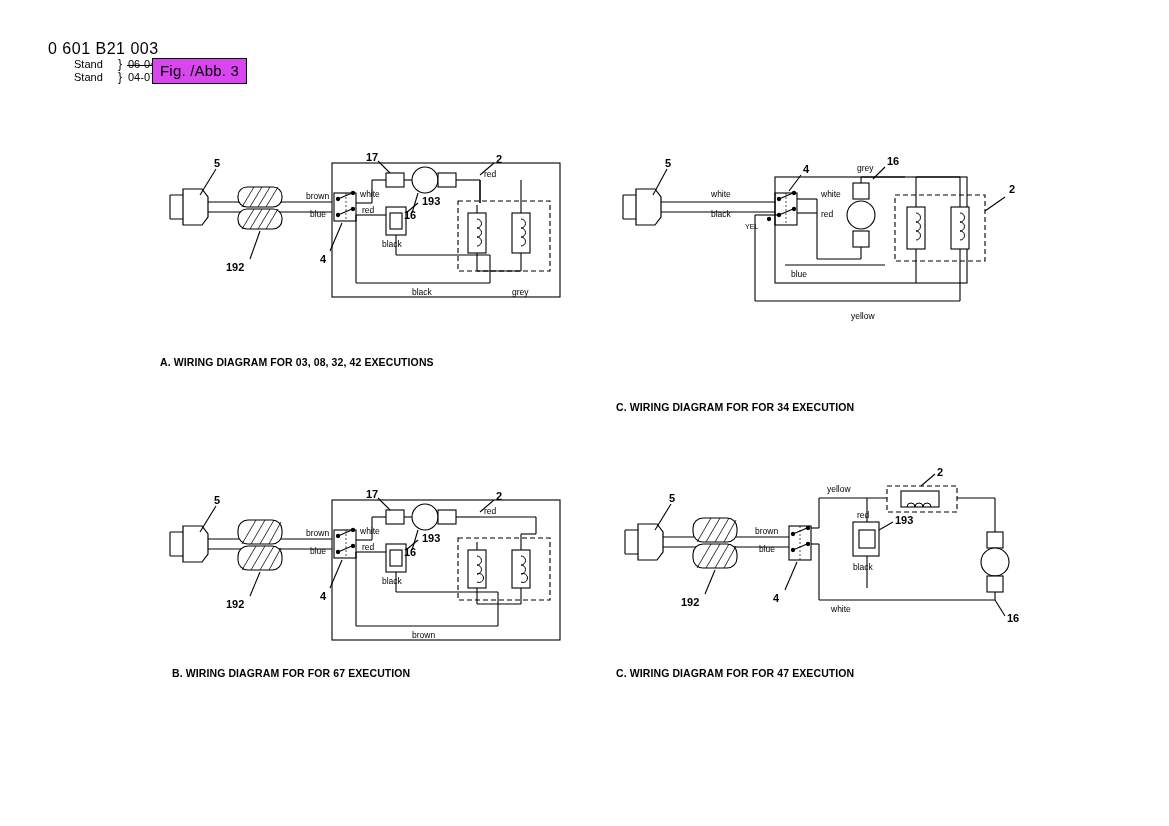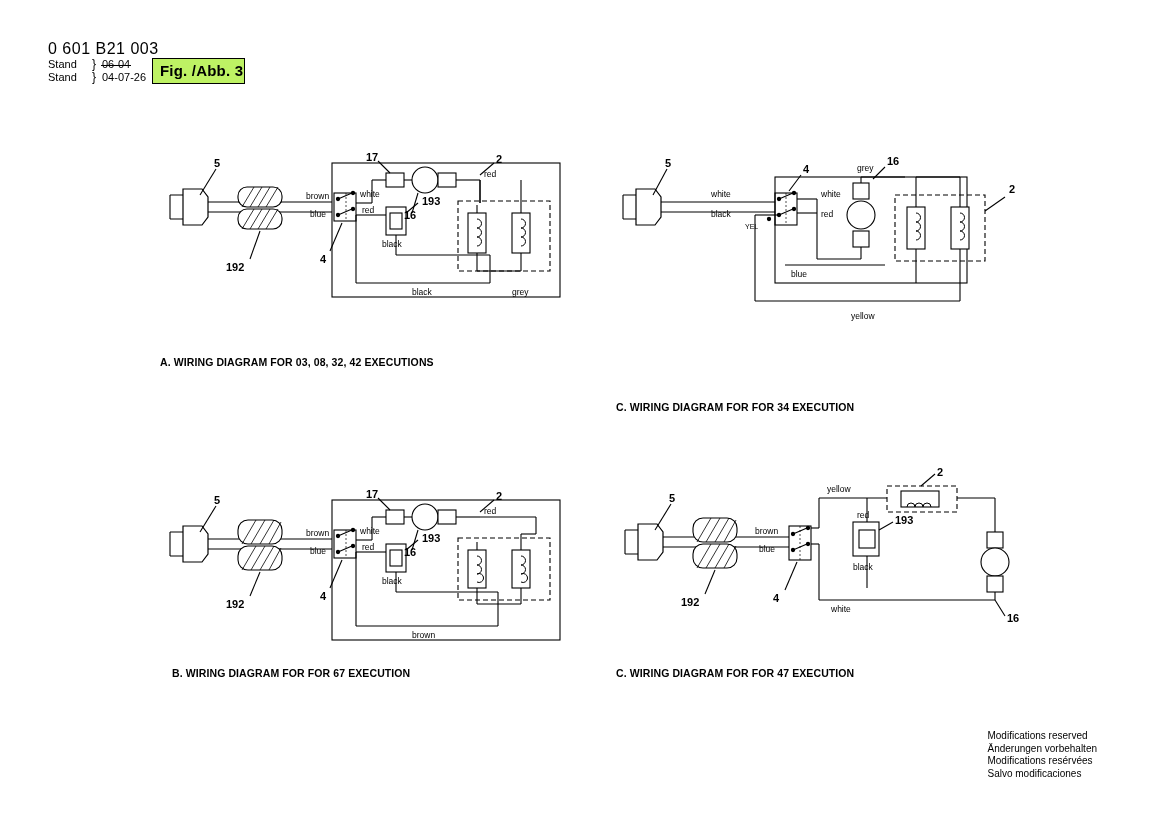--- a/index.html
+++ b/index.html
@@ -11,32 +11,32 @@
     position:relative;
     overflow:hidden;
   }
   .page{position:absolute;inset:0;}
 
   
   .hdr{position:absolute;left:48px;top:42px;font-size:11px;line-height:13px;}
   .hdr .ln1{font-size:16px;letter-spacing:.5px;}
   .hdr .rows{margin-top:3px;position:relative;}
   .hdr .rowline{display:flex;align-items:baseline;}
-  .hdr .lbl{width:44px;font-size:11px;}
+  .hdr .lbl{width:44px;font-size:11px;margin-left:26px;}
   .hdr .brace{width:10px;font-size:12px;}
   .hdr .val{font-size:11px;}
   .hdr .val.strike{position:relative;}
   .hdr .val.strike:after{content:"";position:absolute;left:-1px;right:-1px;top:50%;height:1px;background:#000;}
   .figbox{
     position:absolute;left:152px;top:58px;
     border:1.6px solid #000;
-    padding:3px 1px 4px 7px;
-    font-size:15px;font-weight:bold;
+    padding:3px 7px 4px 7px;
+    font-size:15px;font-weight:normal;
     letter-spacing:.2px;
-    background:#bef264;
+    background:#d946ef;
   }
 
   
   .cap{position:absolute;font-size:10.5px;font-weight:bold;letter-spacing:.1px;}
 
   
   .footer{position:absolute;right:72px;top:730px;text-align:left;font-size:10px;line-height:12.5px;}
 
   
   svg{display:block;overflow:visible;}
@@ -406,20 +406,14 @@
         <text x="76" y="136">192</text>
         <text x="168" y="132">4</text>
         <text x="332" y="6">2</text>
         <text x="290" y="54">193</text>
         <text x="402" y="152">16</text>
       </g>
     </svg>
   </div>
   <div class="cap" style="left:616px;top:667px;">C. WIRING DIAGRAM FOR FOR 47 EXECUTION</div>
 
-  <div class="footer">
-    <div>Modifications reserved</div>
-    <div>Änderungen vorbehalten</div>
-    <div>Modifications resérvées</div>
-    <div>Salvo modificaciones</div>
-  </div>
 
 </div>
 
 </body></html>

